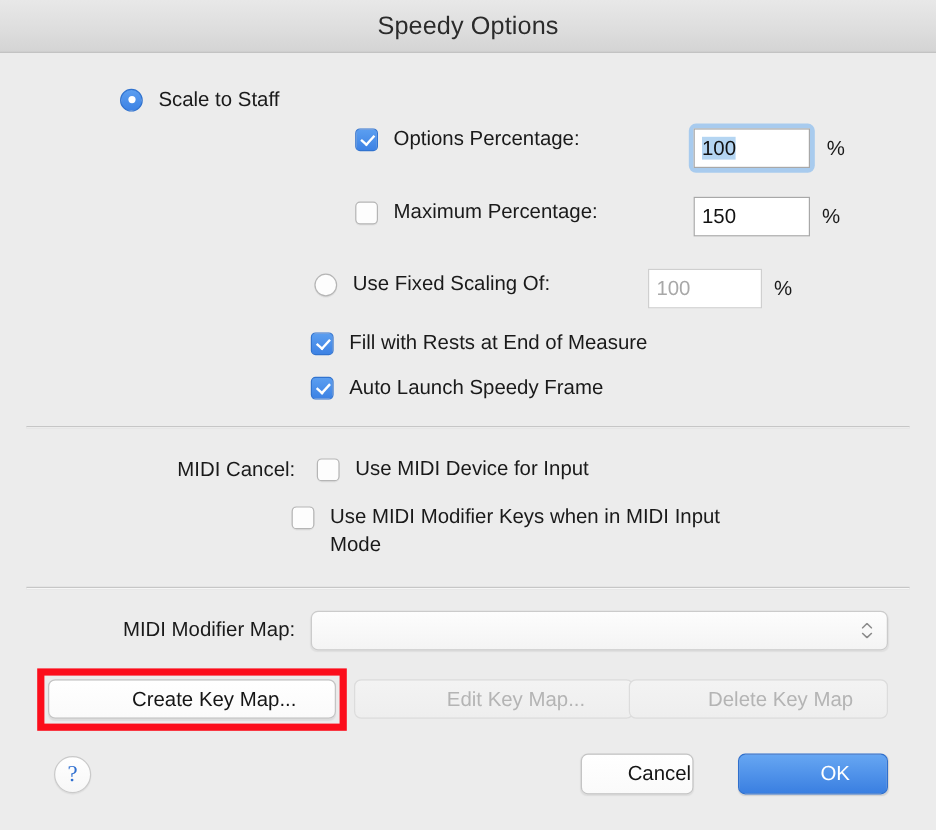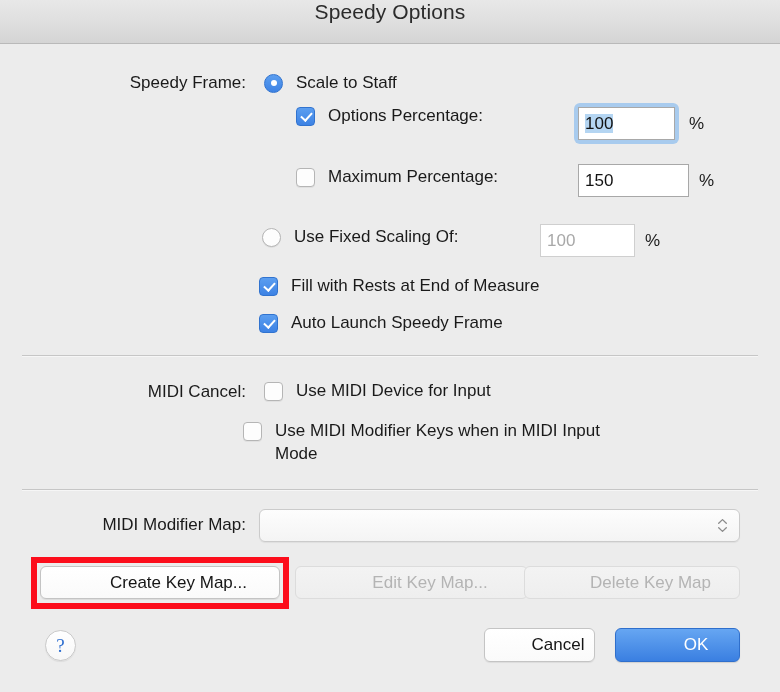--- a/index.html
+++ b/index.html
@@ -26,21 +26,21 @@
   
   .titlebar {
     position: absolute;
     left: 0; top: 0;
     width: 780px;
     height: 44px;
     background: linear-gradient(to bottom, #e8e8e8 0%, #dedede 55%, #d4d4d4 100%);
     border-bottom: 1px solid #b9b9b9;
     box-sizing: border-box;
     display: flex;
-    align-items: flex-start;
+    align-items: center;
     justify-content: center;
   }
   .titlebar-title {
     font-size: 21px;
     color: #2b2b2b;
     letter-spacing: 0.1px;
   }
 
   
   .row {
@@ -253,42 +253,41 @@
 </head>
 <body>
 
 <div class="dialog">
 
   <div class="titlebar">
     <div class="titlebar-title">Speedy Options</div>
   </div>
 
   <div class="row" style="left:82px; top:73px; width:620px;">
-    <div class="form-label" style="width:164px;">Speedy Frame:</div>
     <div class="radio on" style="margin-left:18px;"></div>
     <div class="ctl-label" style="margin-left:13px;">Scale to Staff</div>
   </div>
 
   <div class="row" style="left:296px; top:106px;">
     <div class="checkbox on"></div>
     <div class="ctl-label" style="margin-left:13px;">Options Percentage:</div>
   </div>
   <div class="row" style="left:574px; top:103px;">
     <div class="field-wrap focused">
       <div class="textfield" style="width:97px;"><span class="sel">100</span></div>
     </div>
     <div class="pct">%</div>
   </div>
 
   <div class="row" style="left:296px; top:167px;">
     <div class="checkbox off"></div>
     <div class="ctl-label" style="margin-left:13px;">Maximum Percentage:</div>
   </div>
   <div class="row" style="left:578px; top:164px;">
-    <div class="textfield" style="width:111px;"><span>150</span></div>
+    <div class="textfield" style="width:97px;"><span>150</span></div>
     <div class="pct">%</div>
   </div>
 
   <div class="row" style="left:262px; top:227px;">
     <div class="radio off"></div>
     <div class="ctl-label" style="margin-left:13px;">Use Fixed Scaling Of:</div>
   </div>
   <div class="row" style="left:540px; top:224px;">
     <div class="textfield disabled" style="width:95px;"><span>100</span></div>
     <div class="pct">%</div>
@@ -343,20 +342,20 @@
   <div class="pushbtn disabled" style="left:524px; top:566px; width:216px; height:33px;">
     <span>Delete Key Map</span>
   </div>
 
   <div class="annotation" style="left:31px; top:557px; width:258px; height:52px;"></div>
 
   <div class="helpbtn" style="left:45px; top:630px;">
     <span>?</span>
   </div>
 
-  <div class="pushbtn" style="left:484px; top:628px; width:111px; height:34px;">
+  <div class="pushbtn" style="left:484px; top:628px; width:94px; height:34px;">
     <span>Cancel</span>
   </div>
   <div class="pushbtn default" style="left:615px; top:628px; width:125px; height:34px;">
     <span>OK</span>
   </div>
 
 </div>
 
 </body></html>

